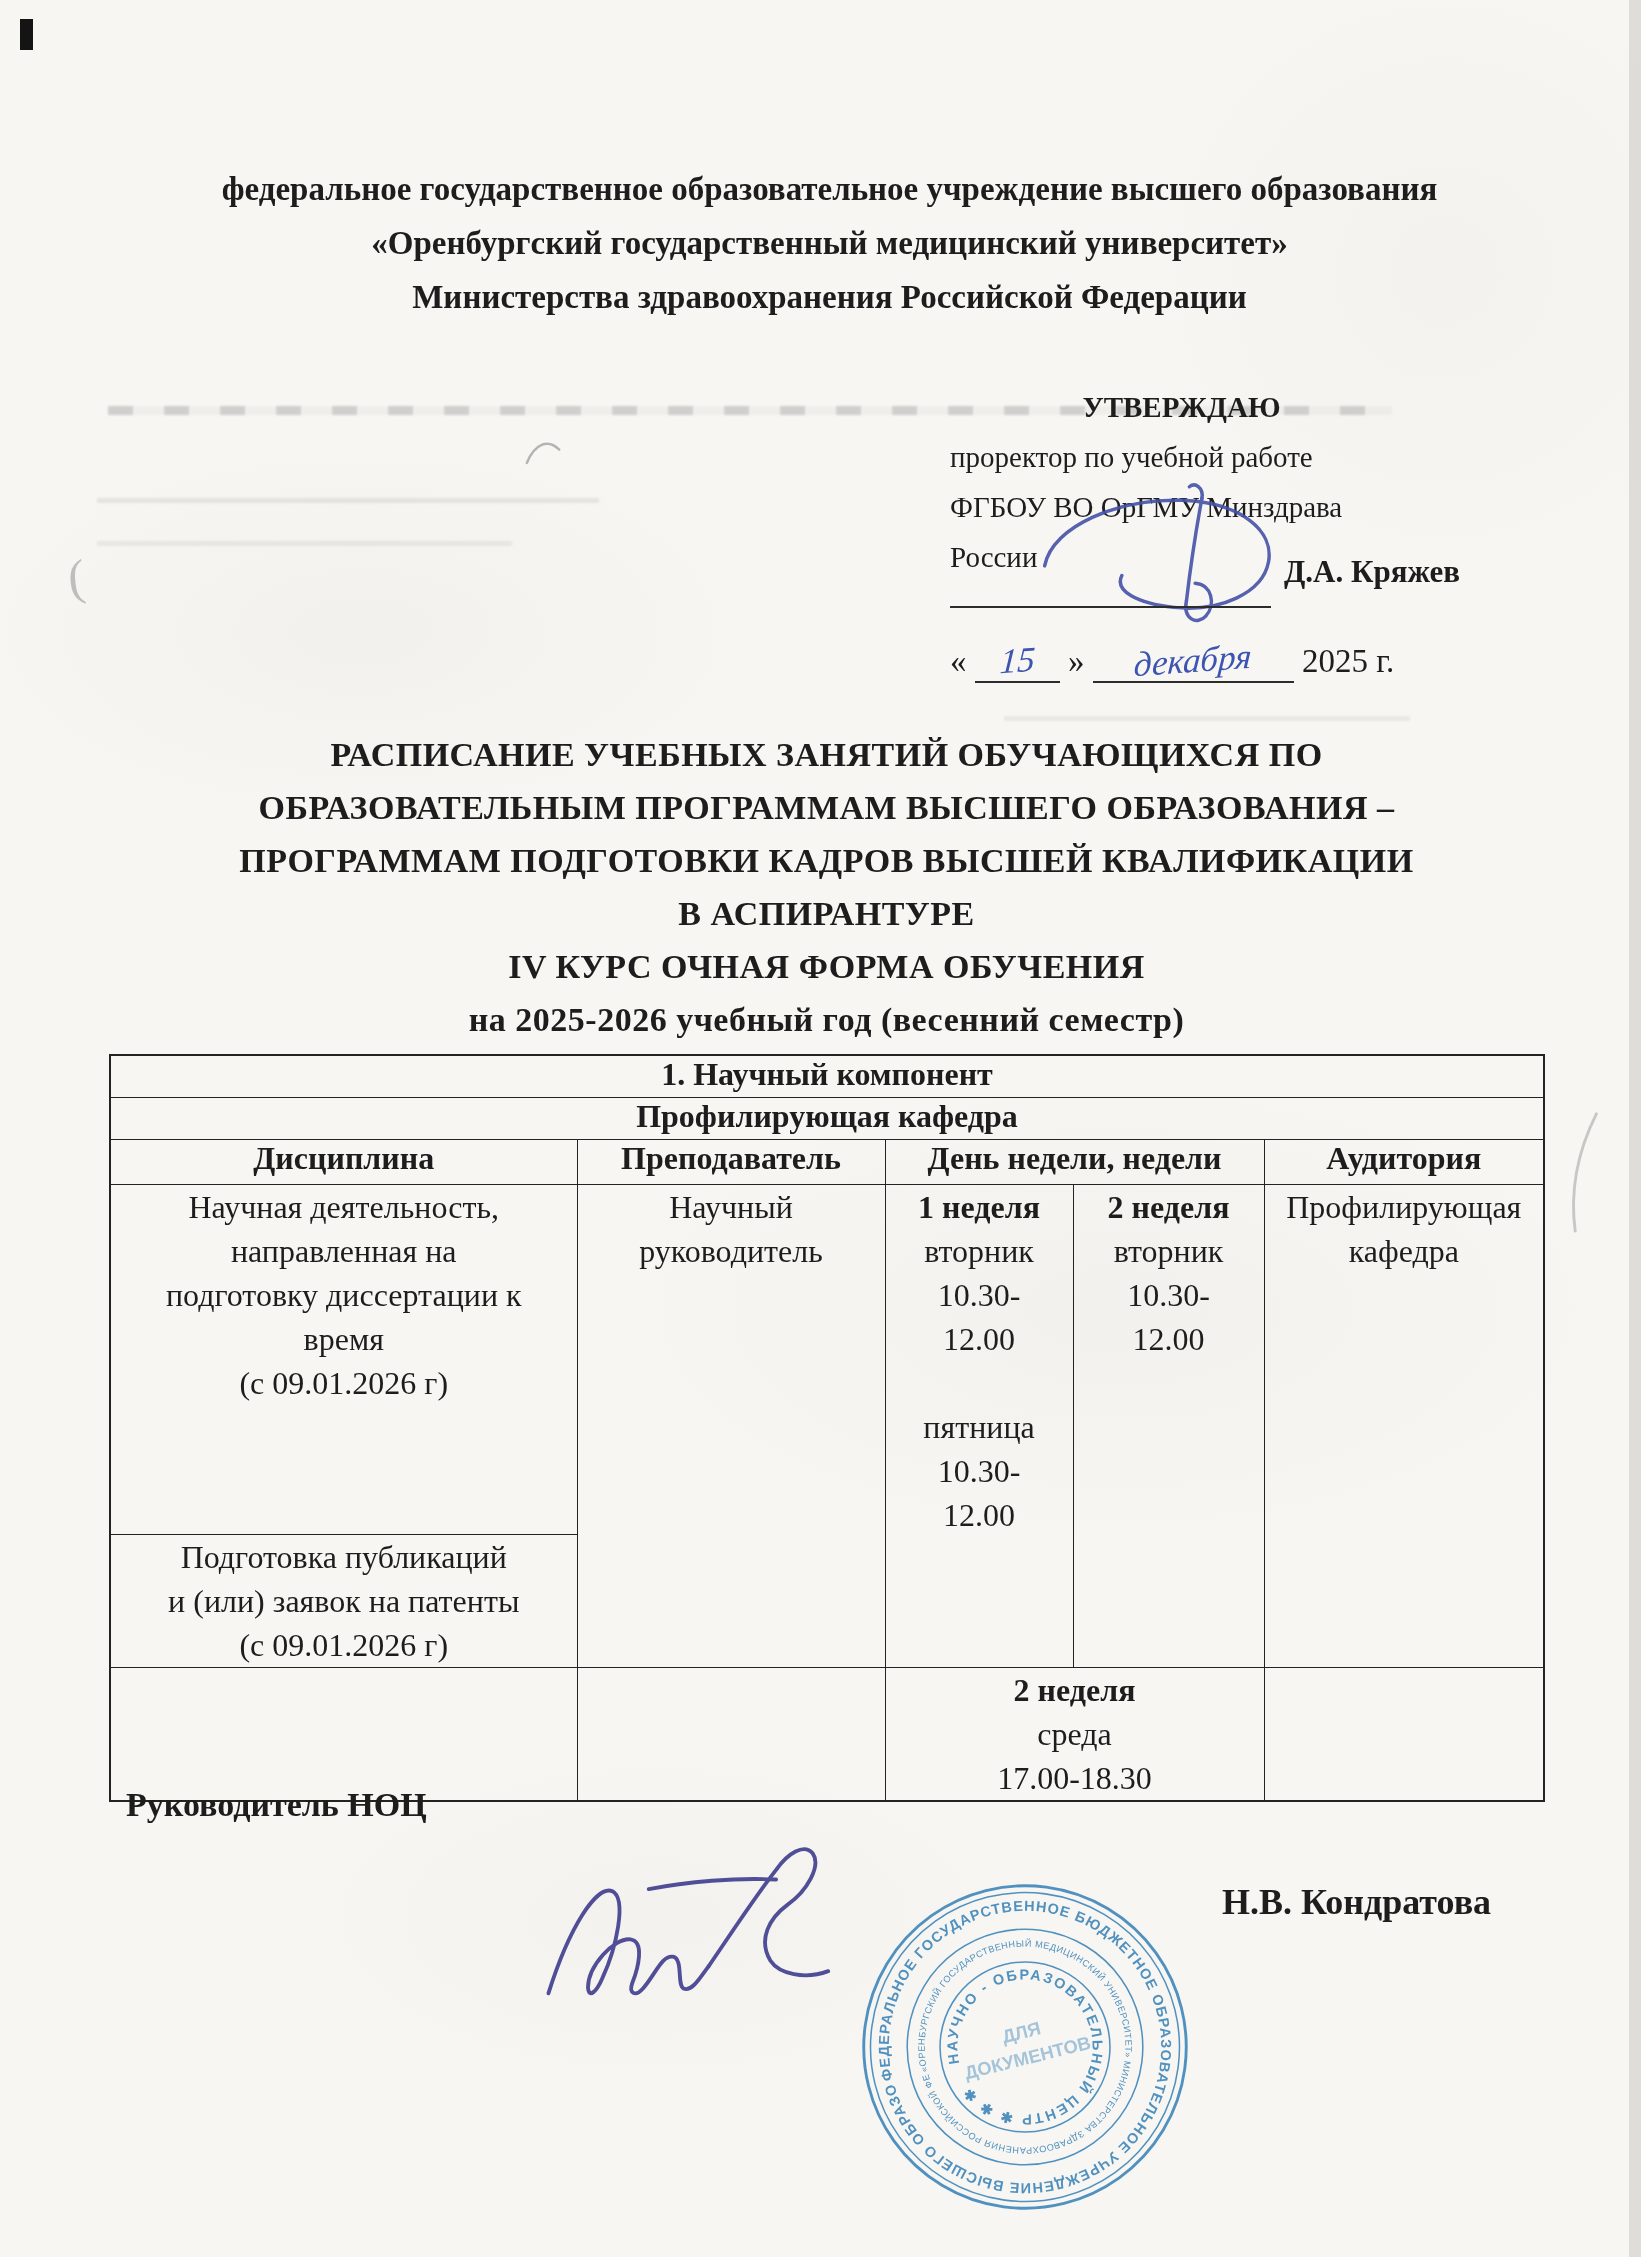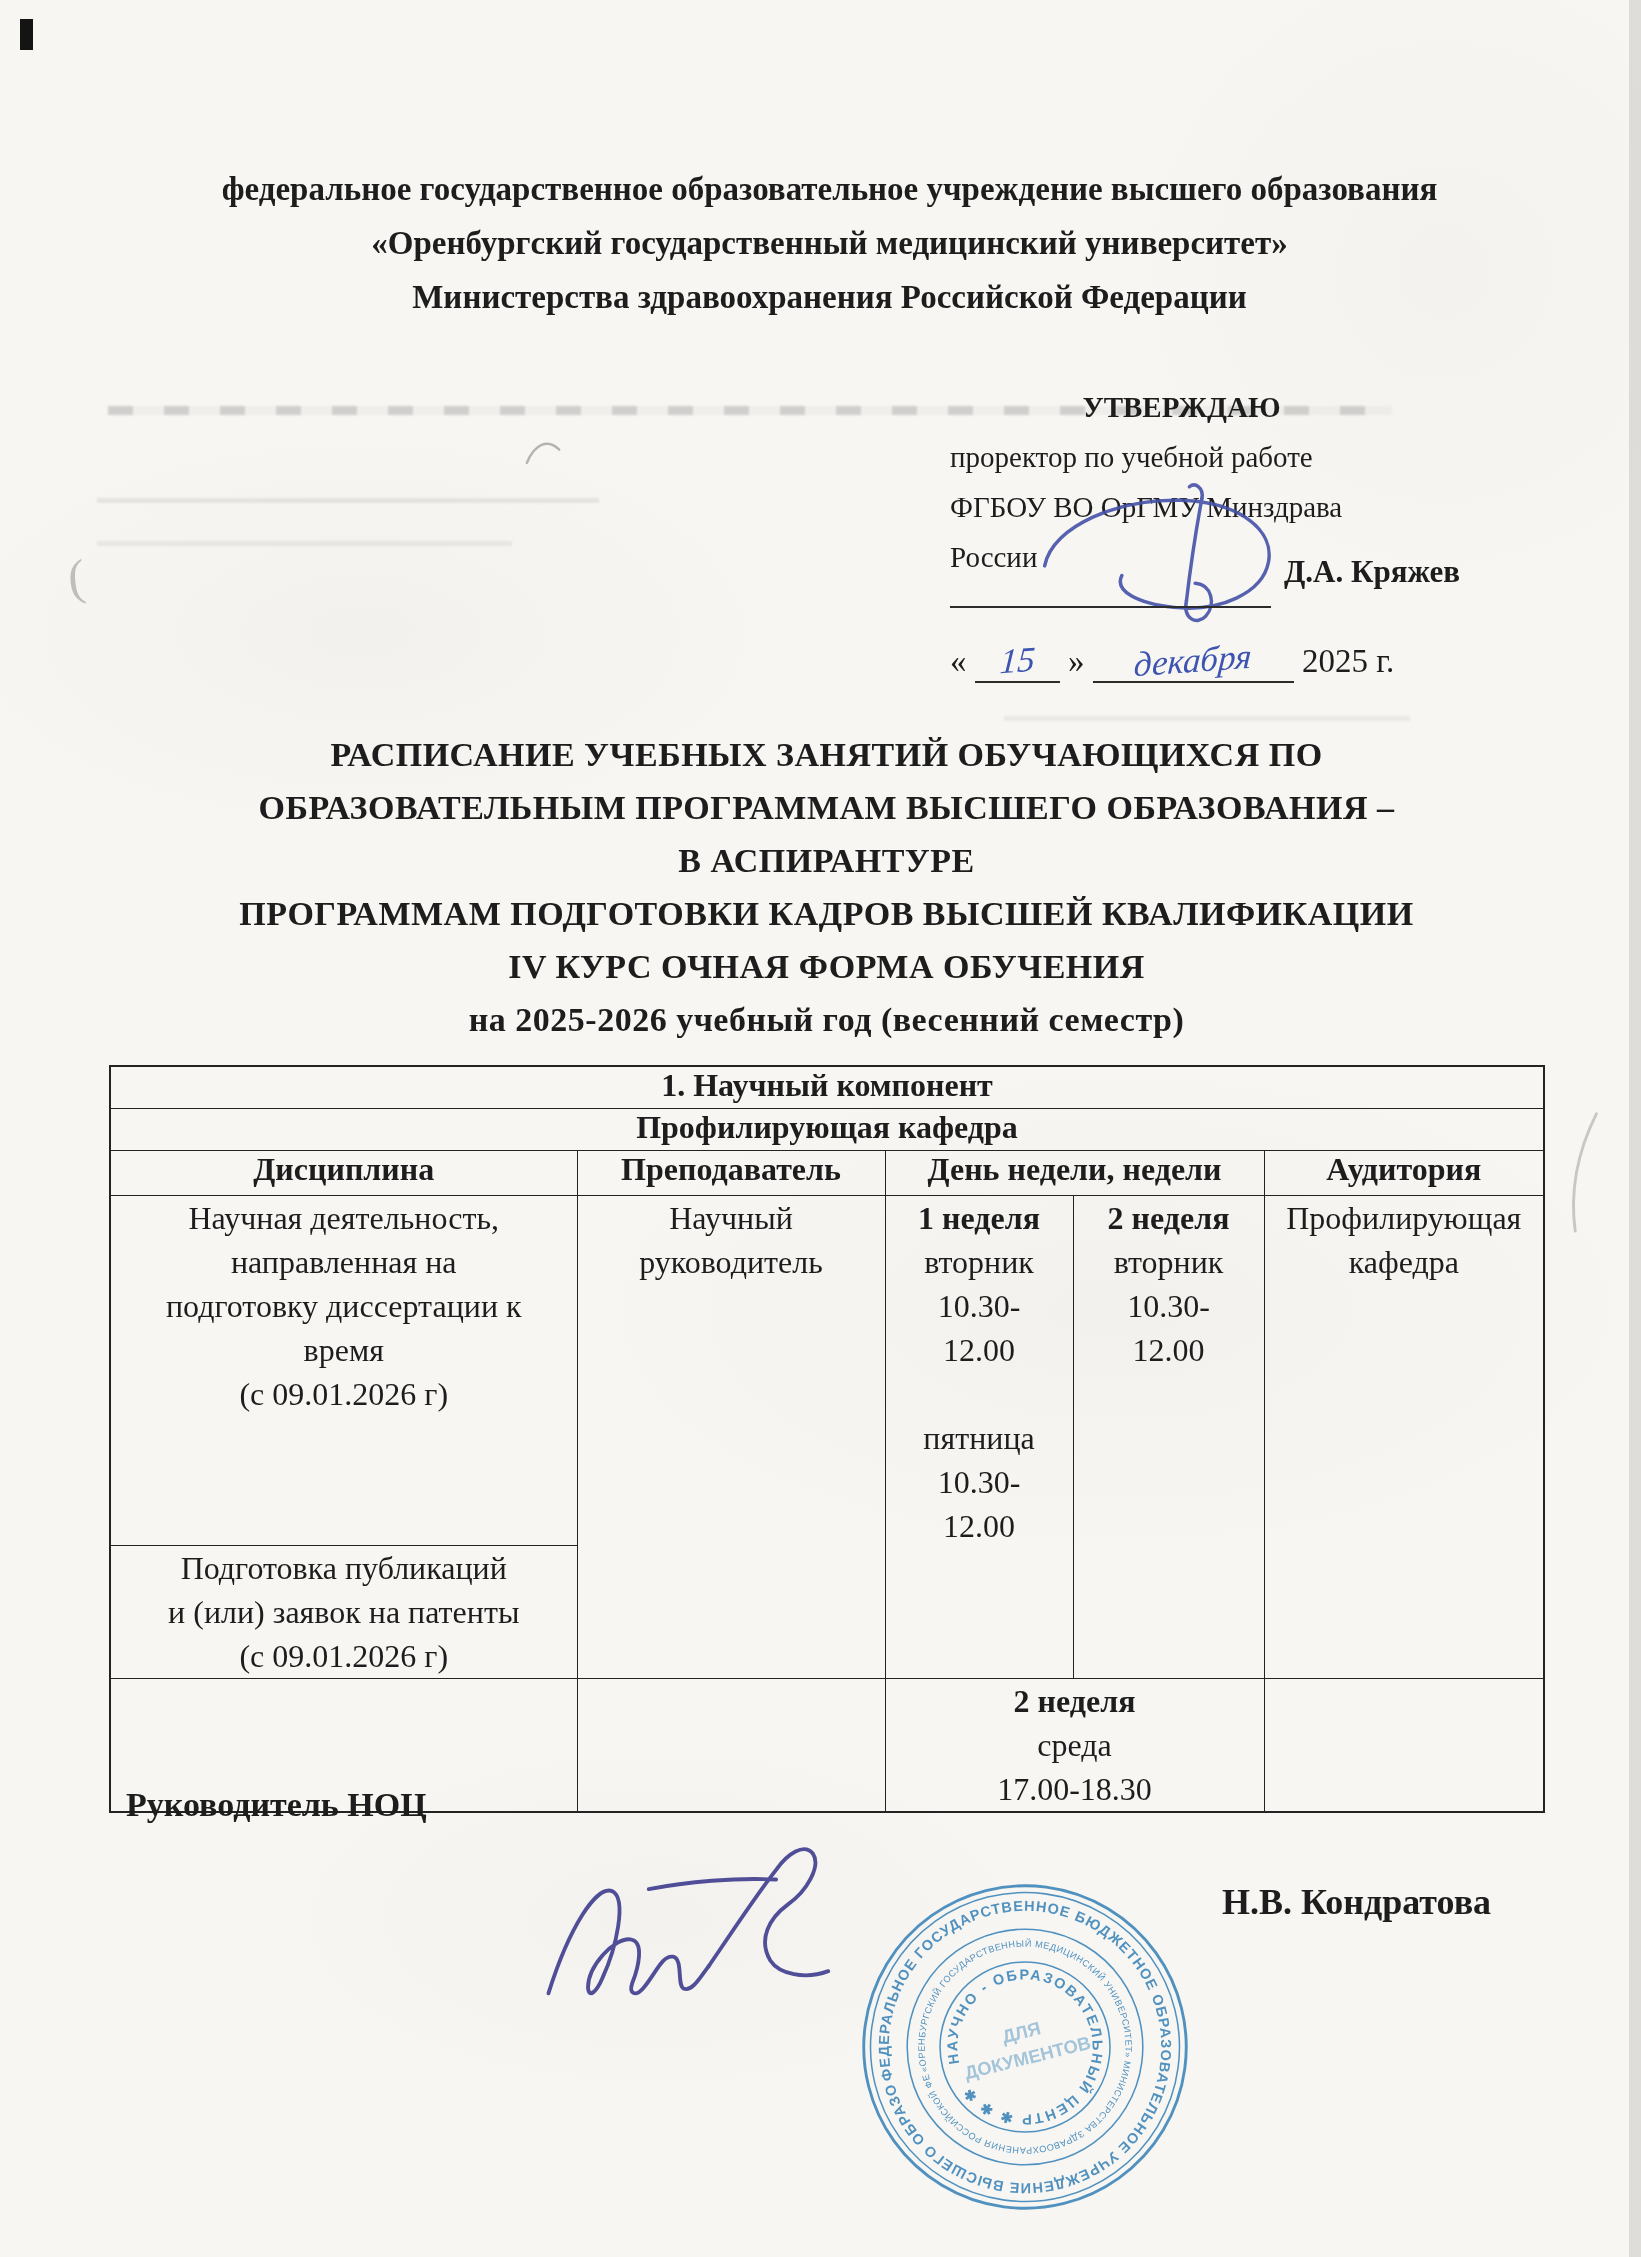--- a/index.html
+++ b/index.html
@@ -28,21 +28,20 @@
   .hand-slot { display:inline-block; text-align:center; border-bottom:2.9px solid #2c2c2c; line-height:39px; }
   .hand-ink { display:inline-block; font-style:italic; color:#3d55b0; transform:rotate(-4deg) skewX(-8deg); font-size:35px; }
   .doc-title {
     position:absolute; left:109px; top:728px; width:1435px;
     text-align:center; font-weight:bold; font-size:34px; line-height:53px; letter-spacing:0.5px;
   }
   table.sched {
     position:absolute; left:109px; top:1054px; width:1435px;
     border-collapse:collapse; table-layout:fixed; font-size:32px;
     border:2.9px solid #232323;
-    margin-top:11px;
   }
   table.sched td { border:1.9px solid #232323; padding:0; text-align:center; vertical-align:top; }
   td.section-row { height:41px; font-weight:bold; vertical-align:middle; border-bottom-width:2.9px; }
   td.head-cell { height:44px; font-weight:bold; vertical-align:middle; border-bottom-width:2.9px; }
   .ln { line-height:44px; }
   .b { font-weight:bold; }
   .gap { height:44px; }
   td.cell-mid { vertical-align:middle; }
   .pt { padding-top:5.8px; }
   .role-label { position:absolute; left:118px; top:1786px; font-size:34px; font-weight:bold;margin-left:8px; }
@@ -101,22 +100,22 @@
     <span>«</span>
     <span class="hand-slot" style="width:85px;"><span class="hand-ink">15</span></span>
     <span>»</span>
     <span class="hand-slot" style="width:201px;"><span class="hand-ink">декабря</span></span>
     <span>2025 г.</span>
   </div>
 
   <div class="doc-title">
     <div>РАСПИСАНИЕ УЧЕБНЫХ ЗАНЯТИЙ ОБУЧАЮЩИХСЯ ПО</div>
     <div>ОБРАЗОВАТЕЛЬНЫМ ПРОГРАММАМ ВЫСШЕГО ОБРАЗОВАНИЯ –</div>
+    <div>ПРОГРАММАМ ПОДГОТОВКИ КАДРОВ ВЫСШЕЙ КВАЛИФИКАЦИИ</div>
     <div>В АСПИРАНТУРЕ</div>
-    <div>ПРОГРАММАМ ПОДГОТОВКИ КАДРОВ ВЫСШЕЙ КВАЛИФИКАЦИИ</div>
     <div>IV КУРС ОЧНАЯ ФОРМА ОБУЧЕНИЯ</div>
     <div>на 2025-2026 учебный год (весенний семестр)</div>
   </div>
 
   <table class="sched">
     <colgroup>
       <col style="width:467px">
         <col style="width:308px">
         <col style="width:188px">
         <col style="width:191px">

